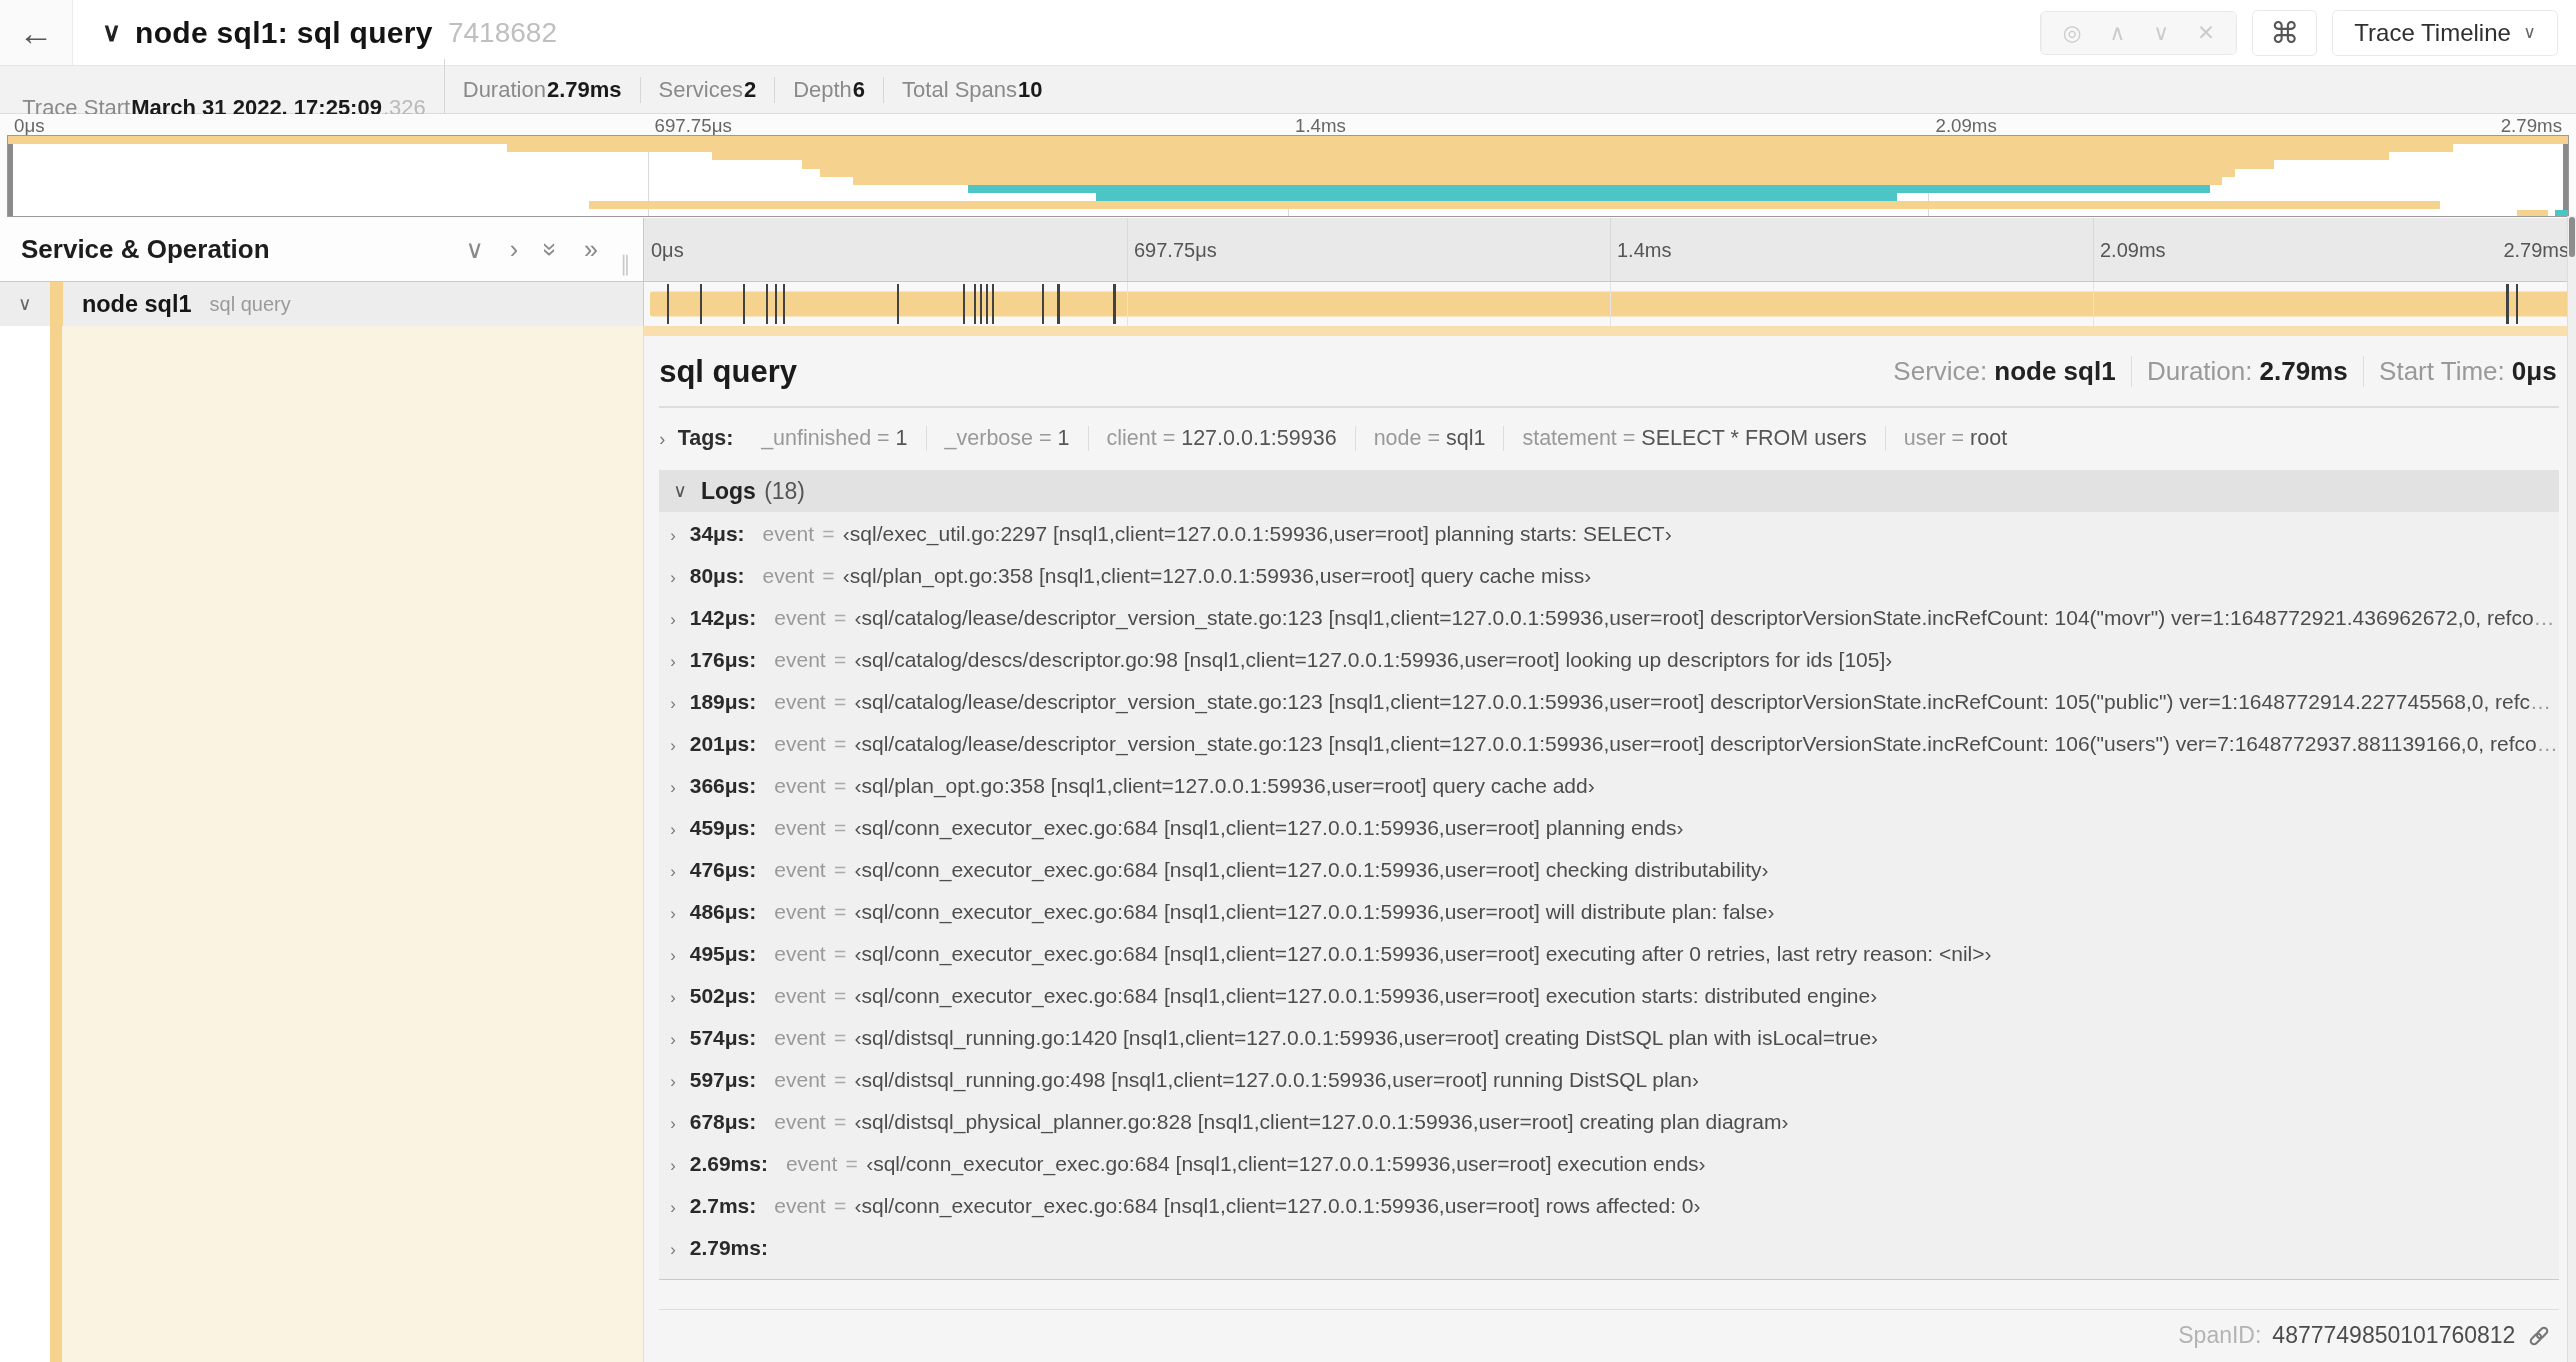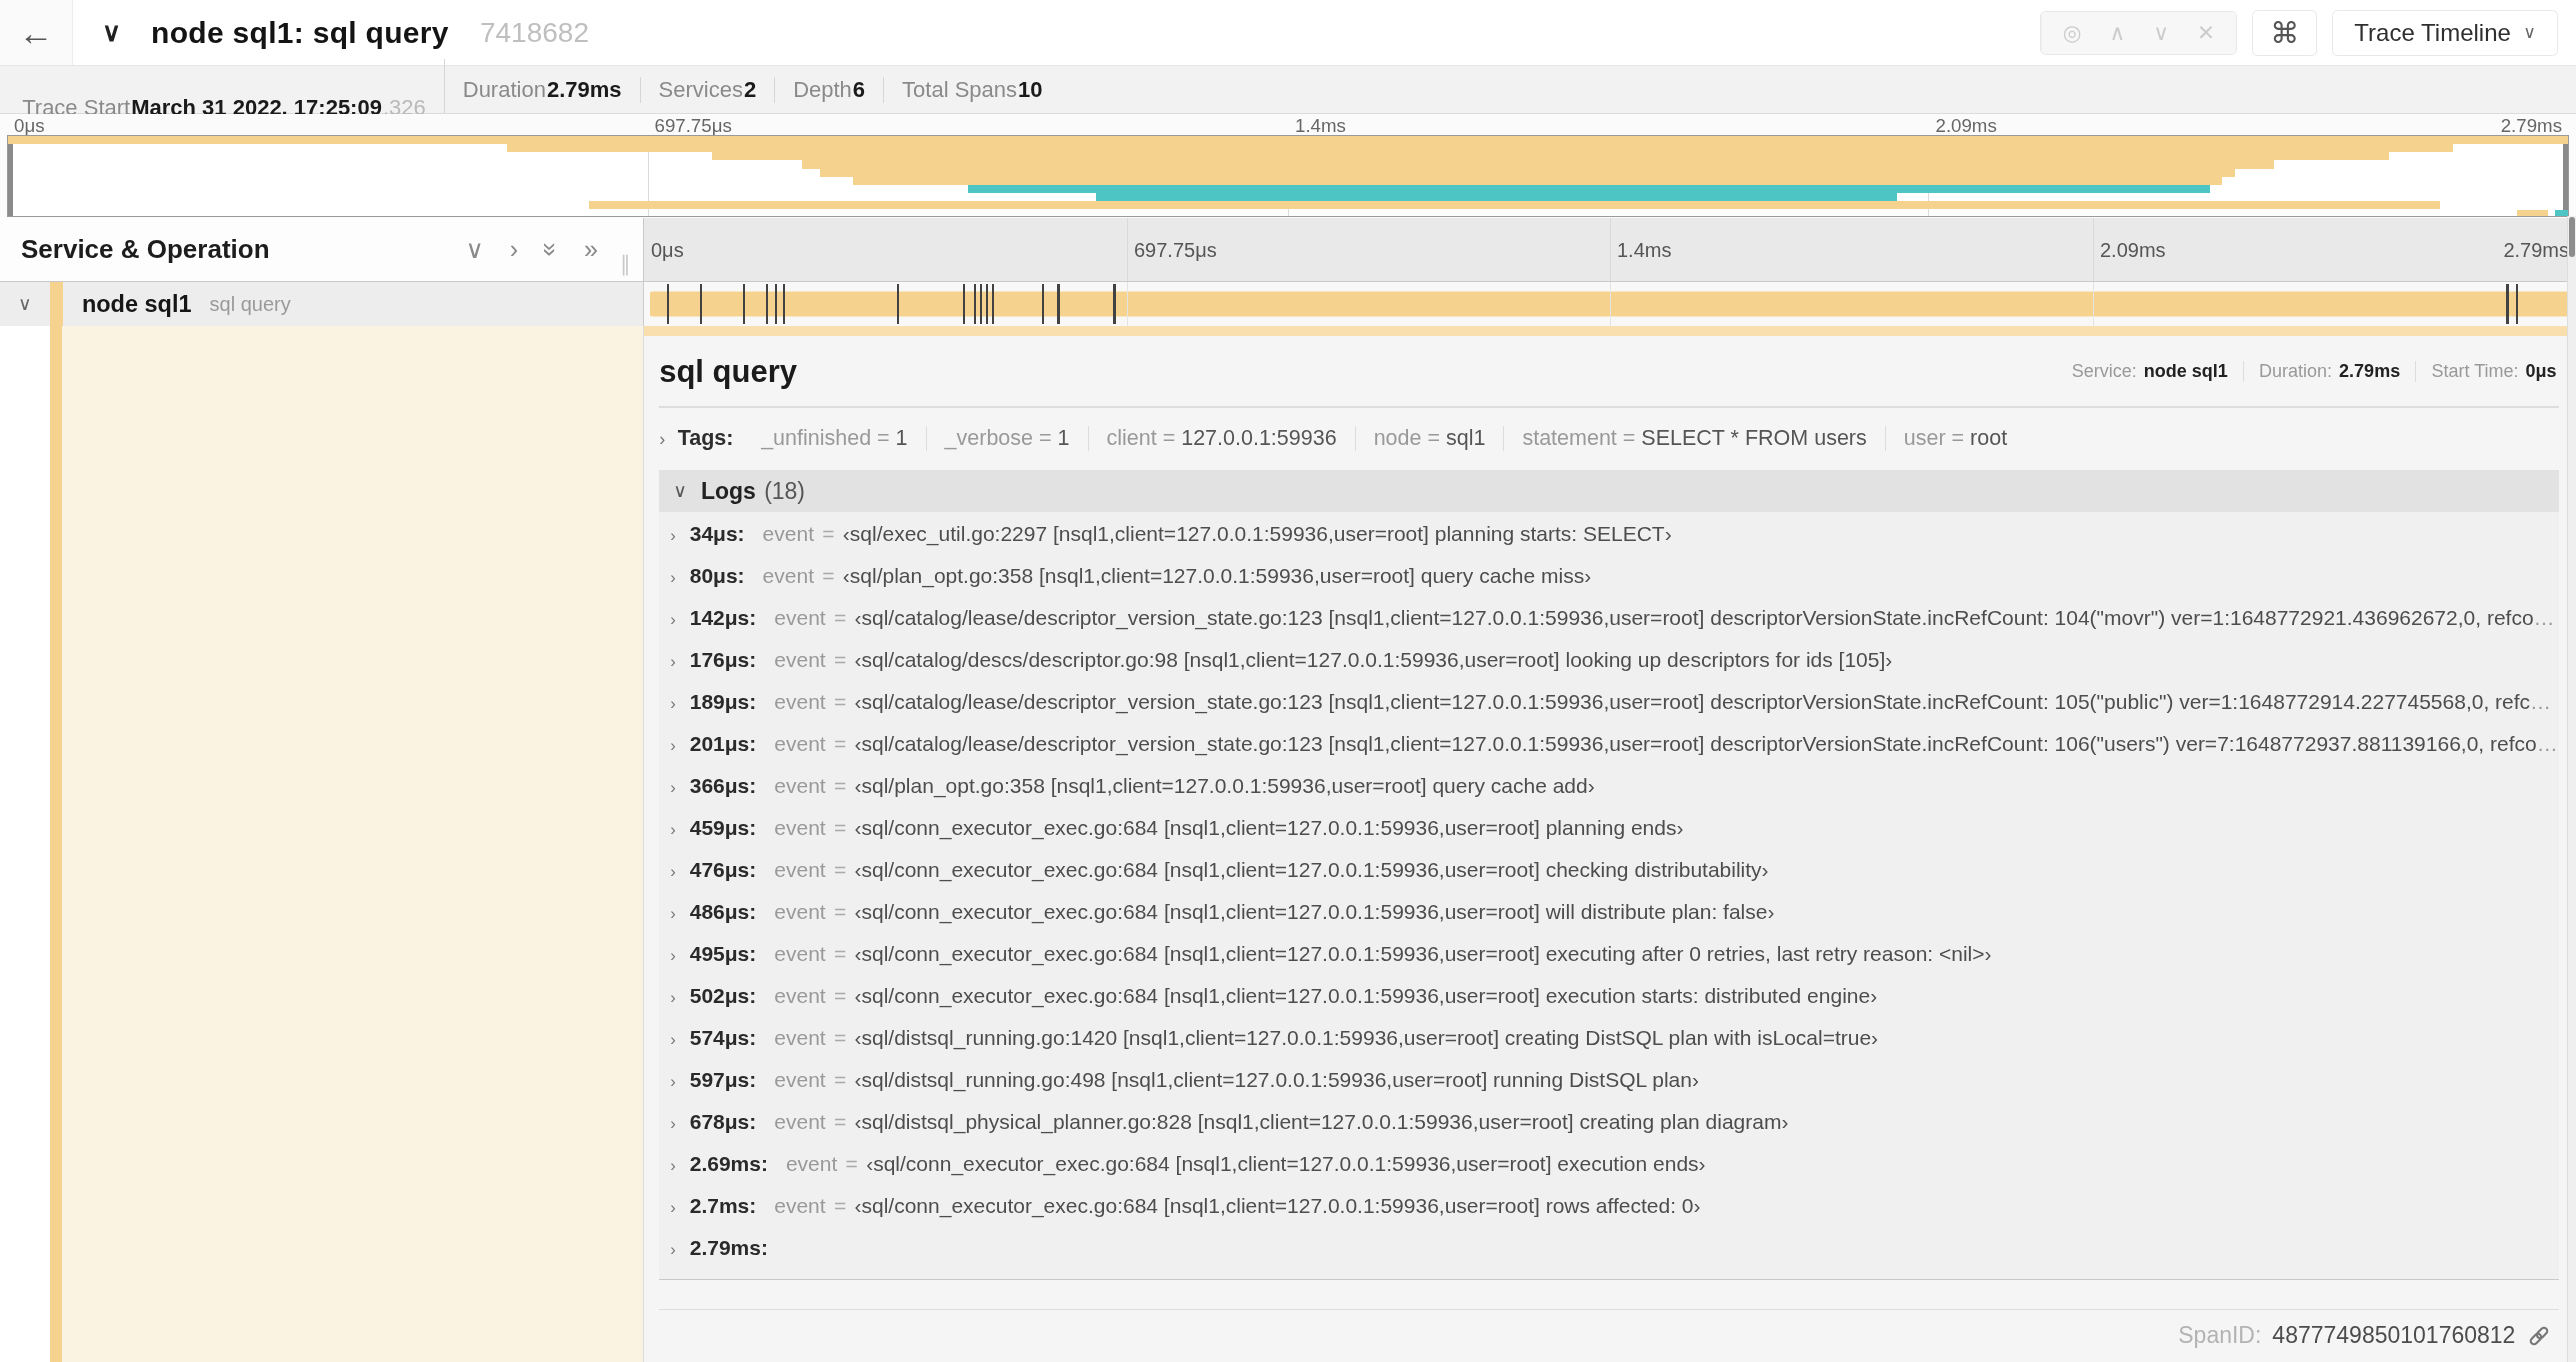--- a/index.html
+++ b/index.html
@@ -7,21 +7,21 @@
   body {
     width:2576px; height:1363px; overflow:hidden; position:relative;
     font-family:"Liberation Sans", sans-serif; background:#fff; color:#333;
   }
   .app { display:flex; flex-direction:column; height:1363px; }
 
   
   .topbar { height:66px; flex:0 0 66px; display:flex; align-items:center; background:#fff; border-bottom:1.4px solid #e6e6e6; }
   .back-btn { width:73px; height:100%; background:#fafafa; border:none; border-right:1.4px solid #ececec; font-size:35px; color:#555; cursor:pointer; }
   .title-chevron { font-size:26px; font-weight:700; color:#222; margin:0 14px 0 29px; }
-  .page-title { font-size:30px; font-weight:700; color:#141414; margin:16px; letter-spacing:0.3px; }
+  .page-title { font-size:30px; font-weight:700; color:#141414; margin:0; letter-spacing:0.3px; }
   .trace-id { font-size:28px; color:#bfbfbf; margin-left:15.2px; font-weight:500; }
   .top-controls { margin-left:auto; display:flex; align-items:center; gap:15.2px; padding-right:18px; }
   .find-group { display:flex; height:44px; border:1.4px solid #e8e8e8; border-radius:5.5px; overflow:hidden; background:#fff; }
   .find-input { width:395px; border:none; outline:none; font-size:23px; padding:0 18px; color:#444; background:#fff; font-family:inherit; }
   .find-input::placeholder { color:#d4d4d4; }
   .find-suffix { display:flex; align-items:center; gap:28px; background:#f7f7f7; padding:0 21px; border-left:1.4px solid #eee; }
   .find-suffix .ico { color:#ccc; font-size:21.5px; }
   .kbd-btn { height:46px; width:65px; border:1.4px solid #e8e8e8; border-radius:5.5px; background:#fff; font-size:29px; color:#555; cursor:pointer; }
   .view-btn { height:46px; border:1.4px solid #e8e8e8; border-radius:5.5px; background:#fff; font-size:24px; color:#2f2f2f; padding:0 21px; display:flex; align-items:center; gap:12.5px; cursor:pointer; font-family:inherit; }
   .view-btn .chev { font-size:17.3px; color:#666; }
@@ -73,21 +73,21 @@
   
   .detail-row { flex:1; display:flex; min-height:0; }
   .detail-left { width:644px; flex:0 0 644px; position:relative; background:#fff; border-right:1.4px solid #ddd; }
   .detail-left .stripe { position:absolute; left:50px; top:0; bottom:0; width:12.5px; background:var(--tan,#f5d28e); }
   .detail-left .cream { position:absolute; left:62px; right:0; top:0; bottom:0; background:#faf3e2; }
   .detail-right { flex:1; display:flex; flex-direction:column; background:#f5f5f5; min-width:0; }
   .accent-strip { height:9.7px; flex:0 0 9.7px; background:#f8dfad; }
   .card { flex:1; display:flex; flex-direction:column; padding:0 16.6px 0 15.2px; min-height:0; }
   .card-header { display:flex; align-items:center; margin-top:18px; }
   .card-title { font-size:31px; font-weight:700; color:#1b1b1b; }
-  .overview { margin-left:auto; font-size:18px; color:#999; display:flex; align-items:baseline; }
+  .overview { margin-left:auto; font-size:26px; color:#999; display:flex; align-items:baseline; }
   .ov-item { padding:0 15.2px; white-space:nowrap; }
   .ov-item:not(:last-child) { border-right:1.4px solid #ddd; }
   .ov-item:last-child { padding-right:2.8px; }
   .ov-item .ov-val { color:#222; font-weight:700; margin-left:7px; }
   .card-hr { height:1.4px; background:#ddd; margin-top:16.6px; flex:0 0 1.4px; }
   .tags-row { display:flex; align-items:baseline; margin-top:18px; font-size:21.5px; flex-wrap:nowrap; cursor:pointer; }
   .tags-chevron { color:#777; font-size:18px; margin-right:12.5px; }
   .tags-label { font-weight:700; color:#2e2e2e; margin-right:9.7px; }
   .tag-item { color:#999; padding:0 18px; white-space:nowrap; }
   .tag-item:not(:last-child) { border-right:1.4px solid #ddd; }

